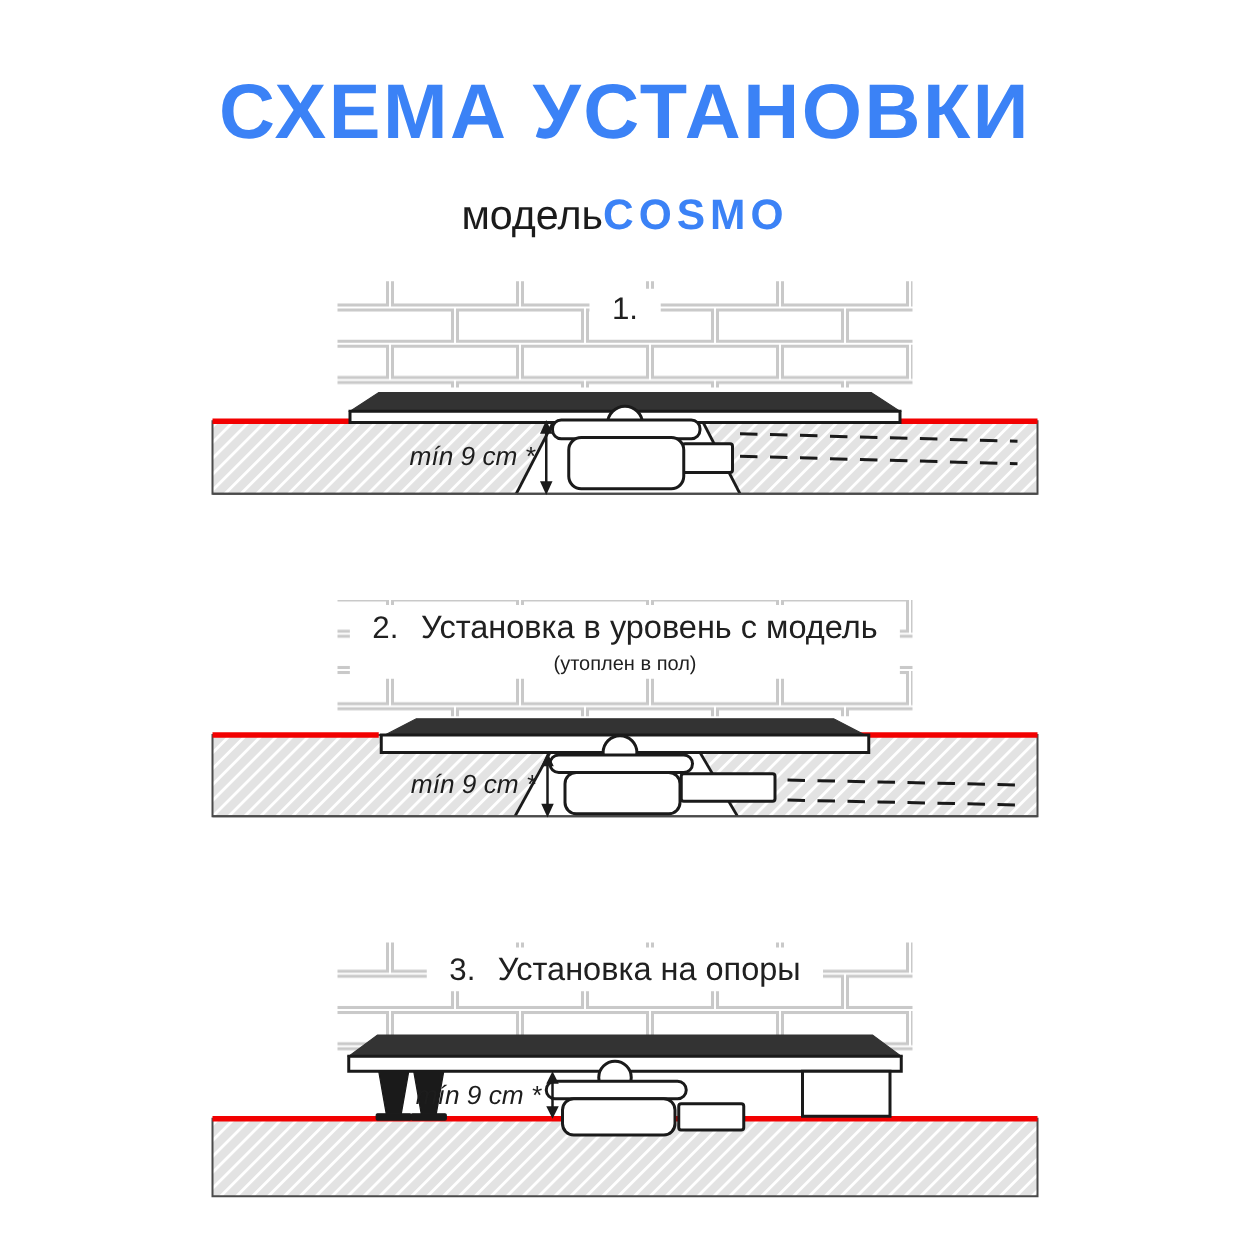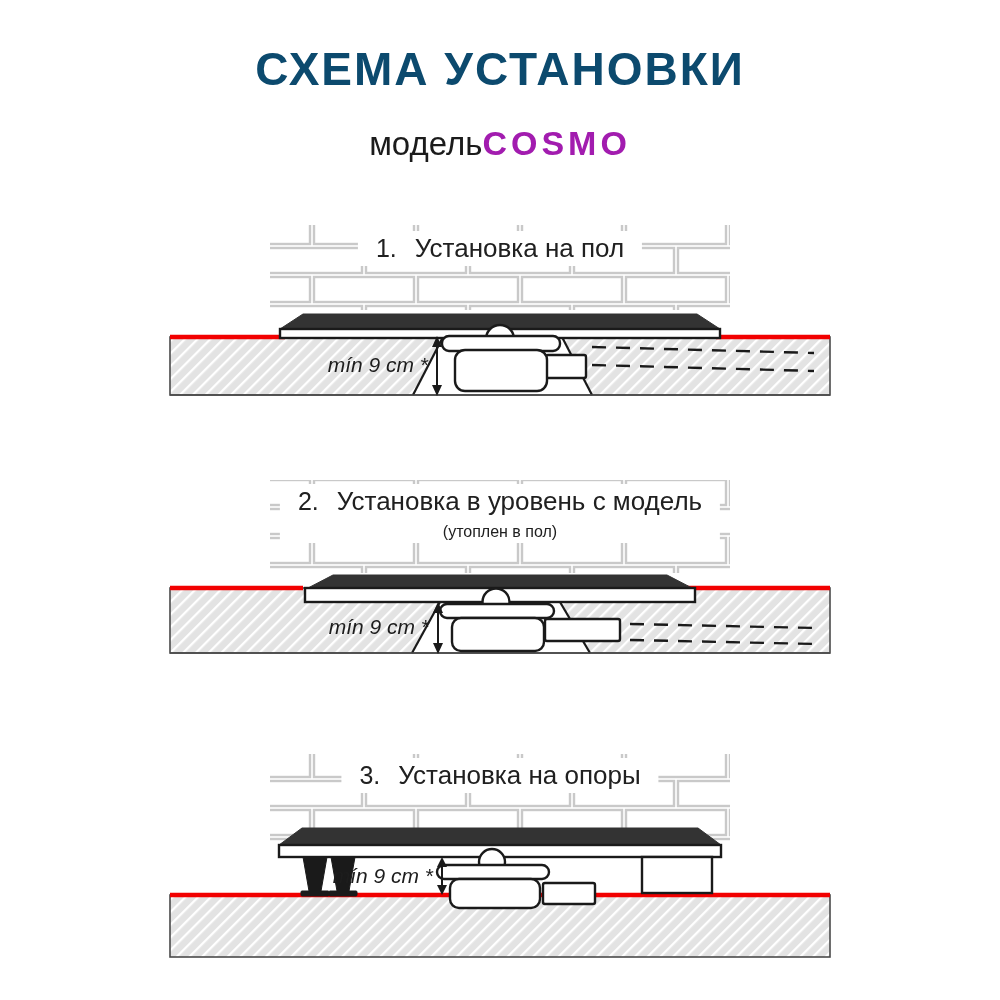--- a/index.html
+++ b/index.html
@@ -10,24 +10,24 @@
     --tile-grout:#c9c9c9;
     --slab-edge:#4a4a4a;
     --text-dark:#1d1d1d;
   }
   html,body{margin:0;padding:0;background:#fff;}
   .page{position:relative;width:1000px;height:1000px;background:#fff;overflow:hidden;
         font-family:"Liberation Sans", sans-serif;color:var(--text-dark);}
 
   
   .header{position:absolute;top:42px;left:0;width:1000px;text-align:center;}
-  .title{margin:0;font-size:46px;font-weight:700;letter-spacing:2px;color:#0c4a6e;}
+  .title{margin:12px;font-size:62px;font-weight:700;letter-spacing:2px;color:#3b82f6;}
   .subtitle{margin-top:28px;display:flex;justify-content:center;align-items:baseline;}
   .subtitle-prefix{font-size:33px;font-weight:400;color:#1b1b1b;}
-  .model-name{font-size:34px;font-weight:700;letter-spacing:4px;color:#a21caf;}
+  .model-name{font-size:34px;font-weight:700;letter-spacing:4px;color:#3b82f6;}
 
   
   .diagram-section{position:absolute;left:0;width:1000px;}
   #section-1{top:217px;height:195px;}
   #section-2{top:478px;height:205px;}
   #section-3{top:750px;height:215px;}
   .diagram-svg{position:absolute;top:0;left:0;width:1000px;height:100%;display:block;}
 
   .caption{position:absolute;left:50%;transform:translateX(-50%);
            background:#fff;padding:2px 18px;text-align:center;white-space:nowrap;}
@@ -125,21 +125,20 @@
         <line class="arrow-line" x1="437" y1="128" x2="437" y2="170"></line>
         <polygon class="arrow-head" points="437,119 432,130 442,130"></polygon>
         <polygon class="arrow-head" points="437,179 432,168 442,168"></polygon>
         <text class="dim-label" x="428" y="155" text-anchor="end">mín 9 cm *</text>
       </g>
     </svg>
 
     <div class="caption">
       <div class="caption-line1">
         <span class="caption-number">1.</span>
-        <span class="caption-text">Установка на пол</span>
       </div>
 
     </div>
   </div>
 
   <div class="diagram-section" id="section-2">
     <svg class="diagram-svg" viewBox="0 0 1000 205">
       <defs>
         <pattern id="t2" width="104" height="58" patternUnits="userSpaceOnUse">
           <rect class="tile-bg" width="104" height="58"></rect>

